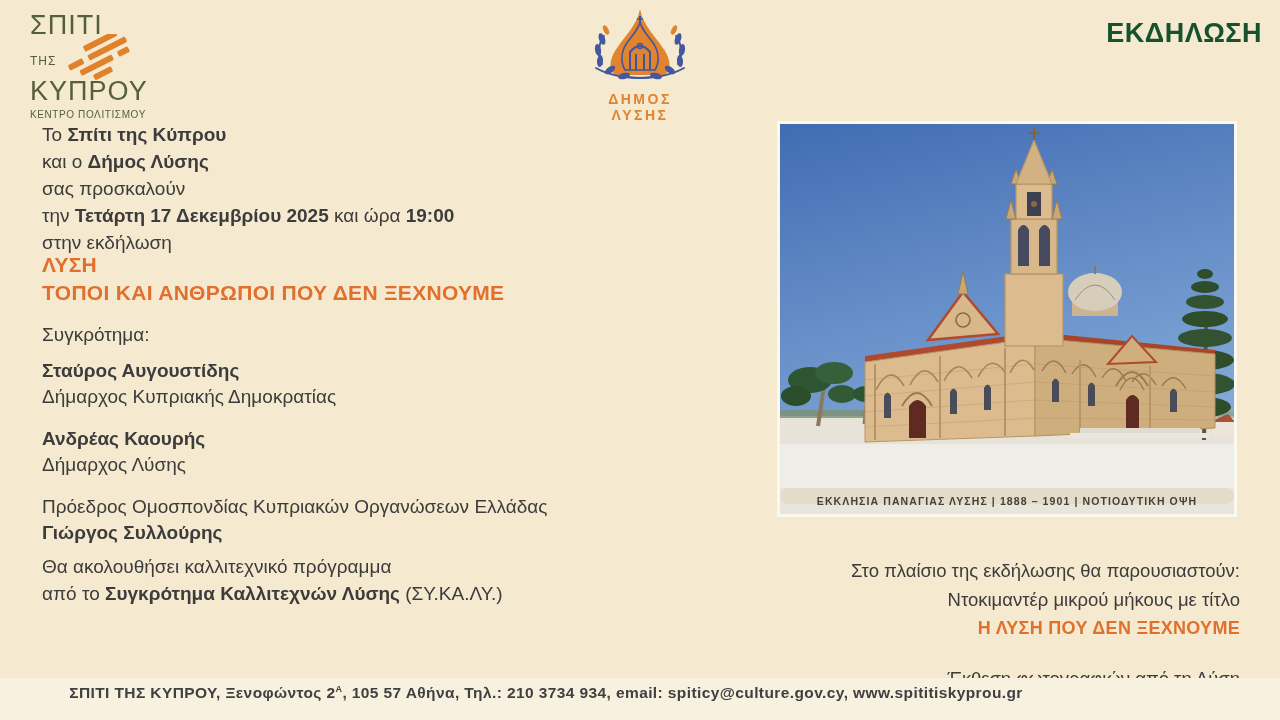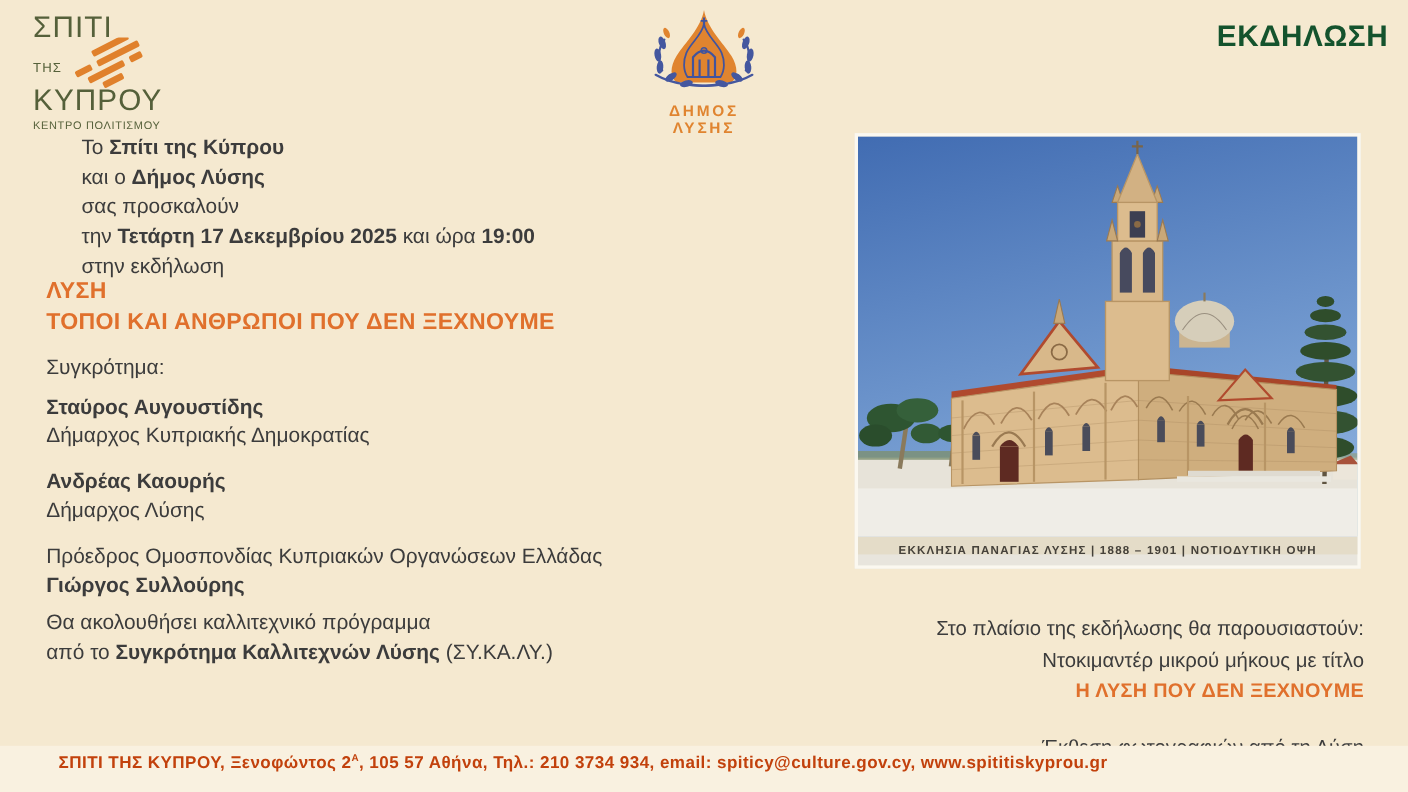--- a/index.html
+++ b/index.html
@@ -21,46 +21,46 @@
   .logo-spiti .small { font-size:10px; letter-spacing:0.6px; margin-top:3px; }
 
   
   .emblem { position:absolute; left:578px; top:6px; width:124px; text-align:center; }
   .emblem .emblem-label { margin-top:1px; color:#e0842f; font-weight:700; font-size:14px; letter-spacing:2.5px; }
 
   
   .event-label { position:absolute; top:18px; right:18px; font-size:27px; font-weight:700; color:#14532d; letter-spacing:0.5px; }
 
   
-  .invite { position:absolute; left:42px; top:121px; font-size:19px; line-height:27px;margin-left:32px; }
+  .invite { position:absolute; left:42px; top:121px; font-size:19px; line-height:27px; }
   .event-title { position:absolute; left:42px; top:251px; font-size:21px; line-height:28px; font-weight:700; color:#e0702c; letter-spacing:0.3px; }
   .greetings { position:absolute; left:42px; top:322px; font-size:19px; line-height:26px; }
   .greetings .gr-head { margin-bottom:10px; }
   .greetings .speaker { margin-bottom:16px; }
   .program { position:absolute; left:42px; top:553px; font-size:19px; line-height:27px; }
 
   b { font-weight:700; }
 
   
   .photo { position:absolute; left:777px; top:121px; width:460px; height:396px;
            border:3px solid #fbf8f0; background:#e8e5dd; }
   .photo svg { display:block; }
   .photo-caption { height:16px; background:#e4dcc8; color:#45413a; font-size:10.5px;
                    letter-spacing:1.1px; text-align:center; line-height:26px; font-weight:700;
-                   white-space:nowrap; }
+                   white-space:nowrap;border-radius:8px; }
 
   
   .side-events { position:absolute; right:40px; top:556px; text-align:right; font-size:18.5px; line-height:29px; }
   .side-events .accent { color:#e0702c; font-weight:700; font-size:18px; letter-spacing:0.3px; }
   .side-events .last { margin-top:21px; }
 
   
   .footer-band { position:absolute; left:0; top:678px; width:1280px; height:42px; background:#f9f1e0; }
-  .footer-text { position:absolute; left:0; top:684px; width:1060px; text-align:center;
-                 color:#c2410c; font-weight:700; font-size:15.5px; letter-spacing:0.4px; }
+  .footer-text { position:absolute; left:16px; top:684px; width:1060px; text-align:center;
+                 color:#404040; font-weight:700; font-size:15.5px; letter-spacing:0.4px; }
   .footer-text sup { font-size:9px; }
 </style>
 </head>
 <body>
 
 <div class="stage">
 
   <div class="logo-spiti">
     <div class="big">ΣΠΙΤΙ</div>
     <div class="tis-row">

